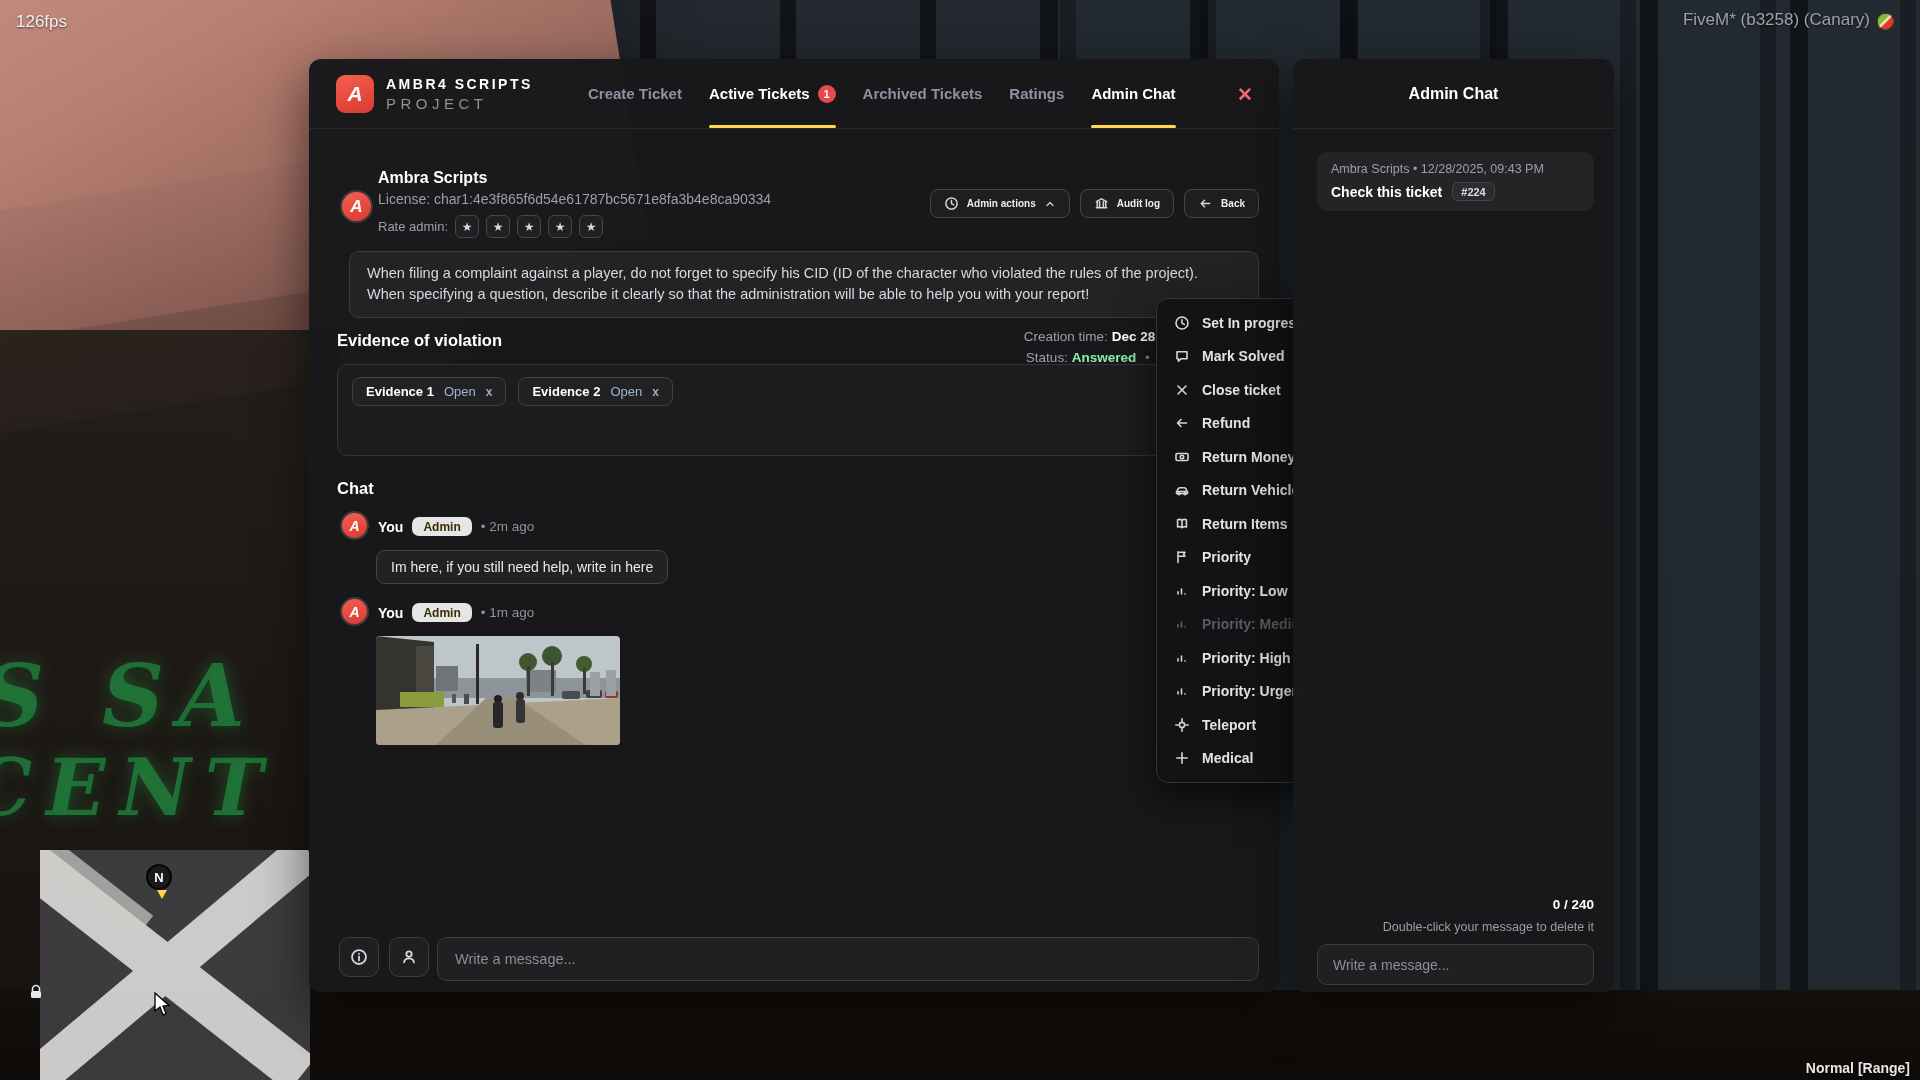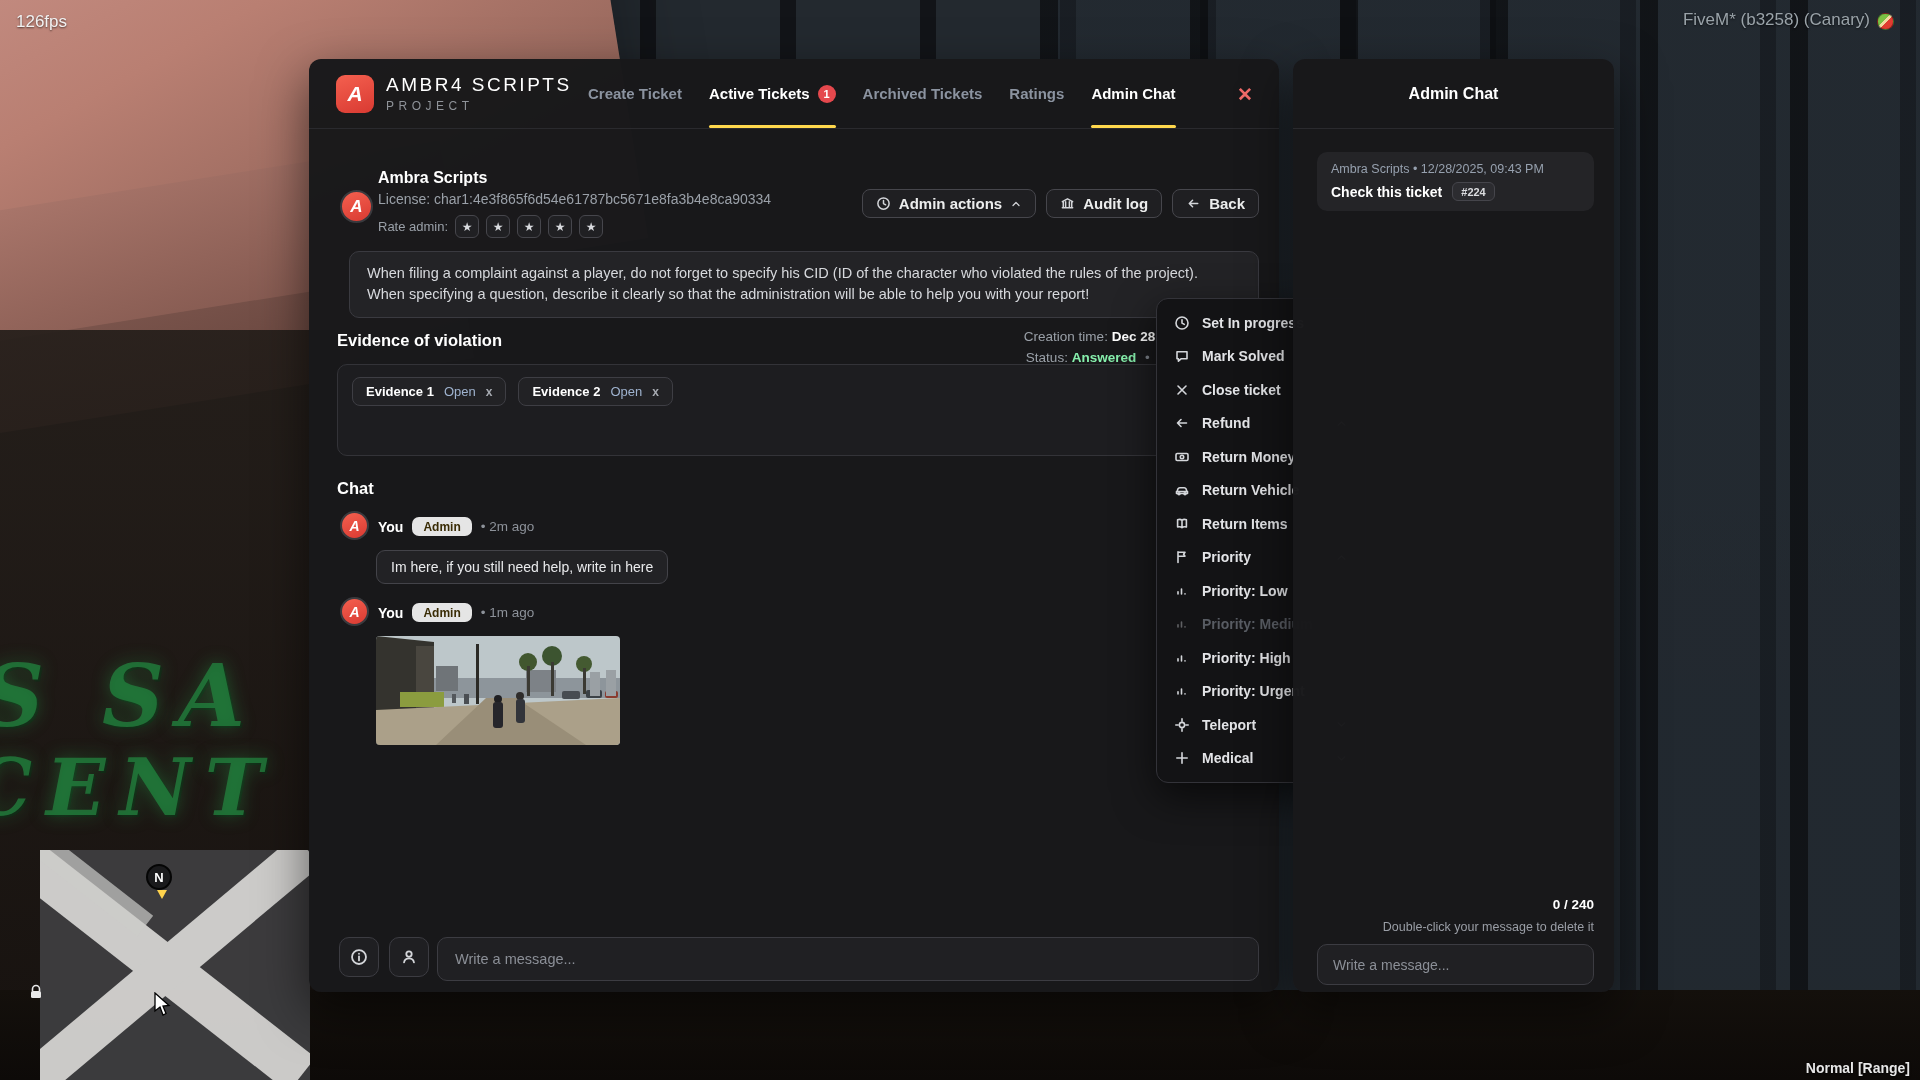--- a/index.html
+++ b/index.html
@@ -61,22 +61,22 @@
   .main-panel { left:309px; top:59px; width:970px; height:933px; }
   .side-panel { left:1293px; top:59px; width:321px; height:933px; }
 
   
   .mp-header { position:absolute; left:0; top:0; right:0; height:70px; display:flex; align-items:center;
     border-bottom:1px solid #2a2a2e; padding-left:27px; }
   .logo { width:38px; height:38px; border-radius:9px; background:linear-gradient(160deg,#f4604f,#d93a32);
     display:flex; align-items:center; justify-content:center; color:#fff; font-weight:bold;
     font-style:italic; font-size:21px; flex:0 0 auto; }
   .brand { margin-left:12px; }
-  .brand .b1 { font-size:19px; font-weight:normal; letter-spacing:2.5px; color:#fff; }
-  .brand .b2 { font-size:12px; letter-spacing:4.5px; color:#8f9399; margin-top:3px; }
+  .brand .b1 { font-size:14px; font-weight:bold; letter-spacing:2.5px; color:#fff; }
+  .brand .b2 { font-size:15px; letter-spacing:4.5px; color:#8f9399; margin-top:3px; }
   .tabs { position:absolute; left:279px; top:0; bottom:0; display:flex; align-items:center; gap:27px; }
   .tab { position:relative; height:100%; display:flex; align-items:center; gap:8px; font-size:15px;
     font-weight:bold; color:#8b93a0; cursor:pointer; white-space:nowrap; }
   .tab.active { color:#fff; }
   .tab.active::after { content:""; position:absolute; left:0; right:0; bottom:0; height:3.5px;
     border-radius:2px; background:#ffd84d; }
   .tab-badge { width:18px; height:18px; border-radius:50%; background:#e5484d; color:#fff; font-size:11px;
     display:flex; align-items:center; justify-content:center; }
   .close-x { position:absolute; right:26px; top:26px; color:#f16a68; font-size:19px; font-weight:bold;
     cursor:pointer; line-height:1; }
@@ -87,21 +87,21 @@
     display:flex; align-items:center; justify-content:center; color:#fff; font-weight:bold;
     font-style:italic; font-size:17px; }
   .t-name { position:absolute; left:69px; top:110px; font-size:16px; font-weight:bold; color:#fff; }
   .t-license { position:absolute; left:69px; top:132px; font-size:14px; color:#9aa0a8; }
   .t-rate { position:absolute; left:69px; top:156px; display:flex; align-items:center; gap:7px;
     font-size:13px; color:#9aa0a8; }
   .star-btn { width:24px; height:23px; border:1px solid #46464c; border-radius:6px; background:#202023;
     color:#d8dade; font-size:12px; display:flex; align-items:center; justify-content:center; cursor:pointer; }
   .t-buttons { position:absolute; right:20px; top:130px; display:flex; gap:10px; }
   .btn { display:flex; align-items:center; gap:8px; height:29px; padding:0 13px; border:1px solid #46464c;
-    border-radius:8px; background:#1f1f22; color:#eceded; font-size:15px; font-weight:bold; cursor:pointer; }
+    border-radius:8px; background:#1f1f22; color:#eceded; font-size:10px; font-weight:bold; cursor:pointer; }
   .btn svg { flex:0 0 auto; }
 
   
   .notice { position:absolute; left:40px; top:192px; width:910px; height:67px; border:1px solid #3a3a40;
     border-radius:10px; background:#232326; padding:11px 17px; font-size:14.5px; color:#d7d9dd;
     line-height:21px; }
   .notice span { display:block; white-space:nowrap; overflow:hidden; }
 
   
   .sec-title { font-size:16.5px; font-weight:bold; color:#fff; position:absolute; left:28px; }

